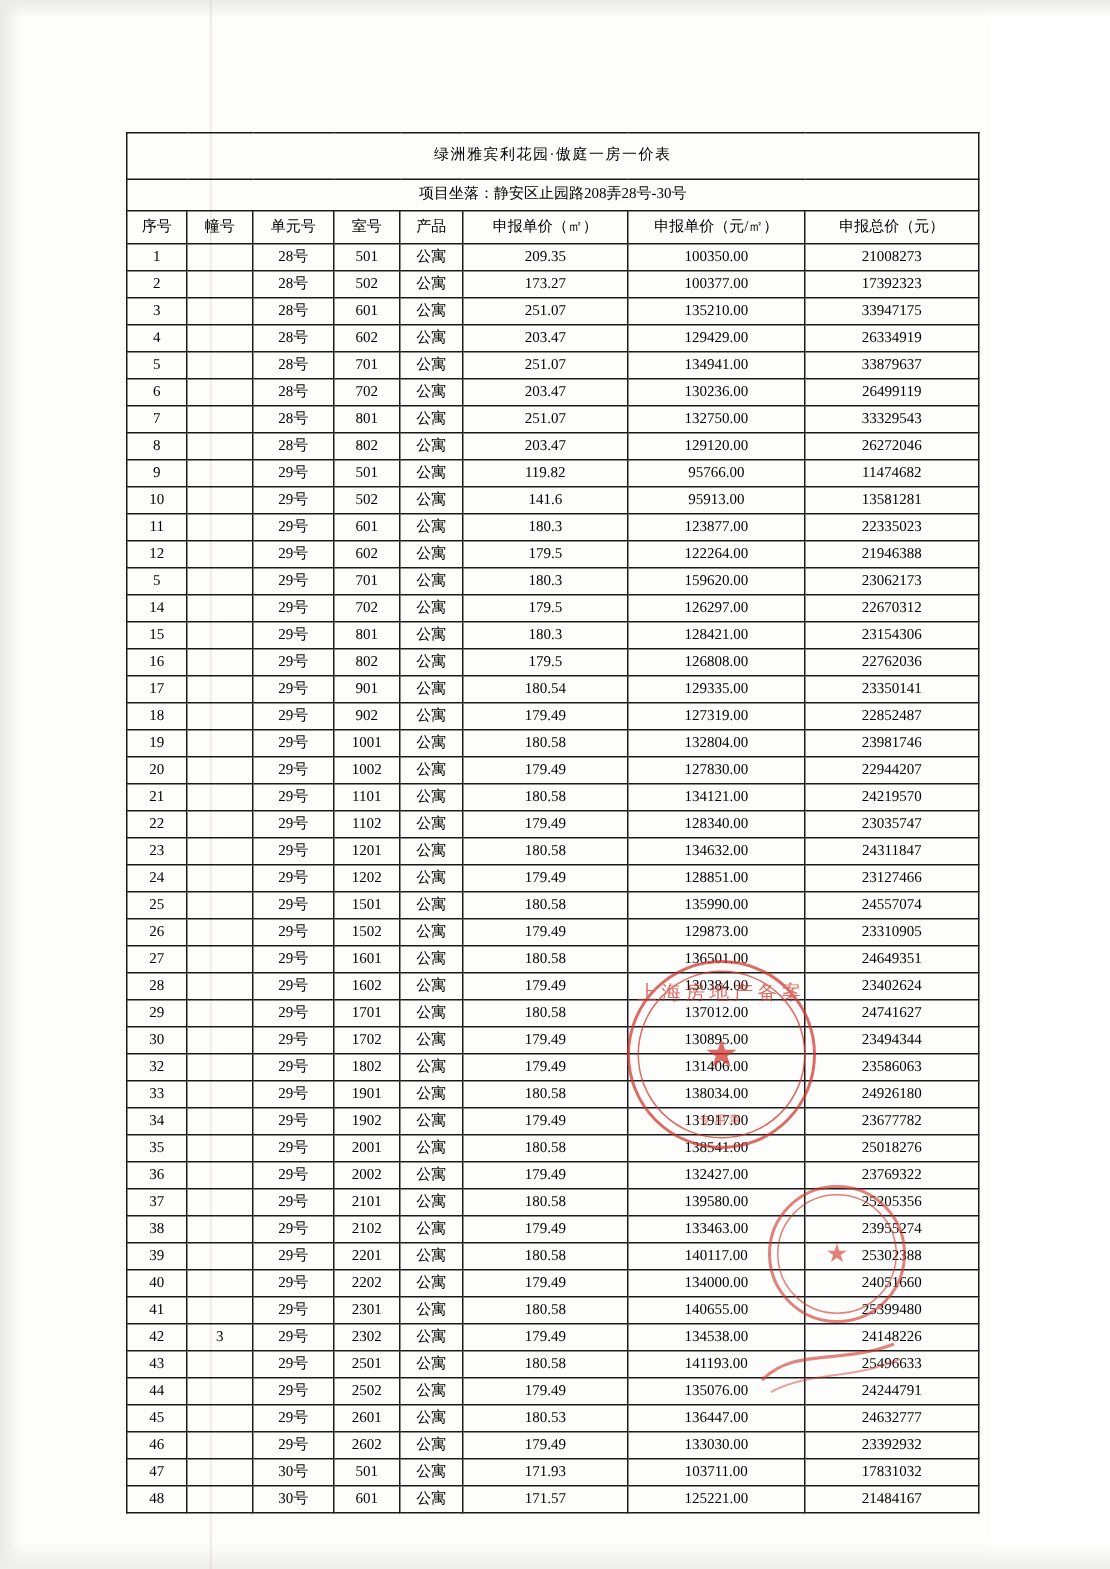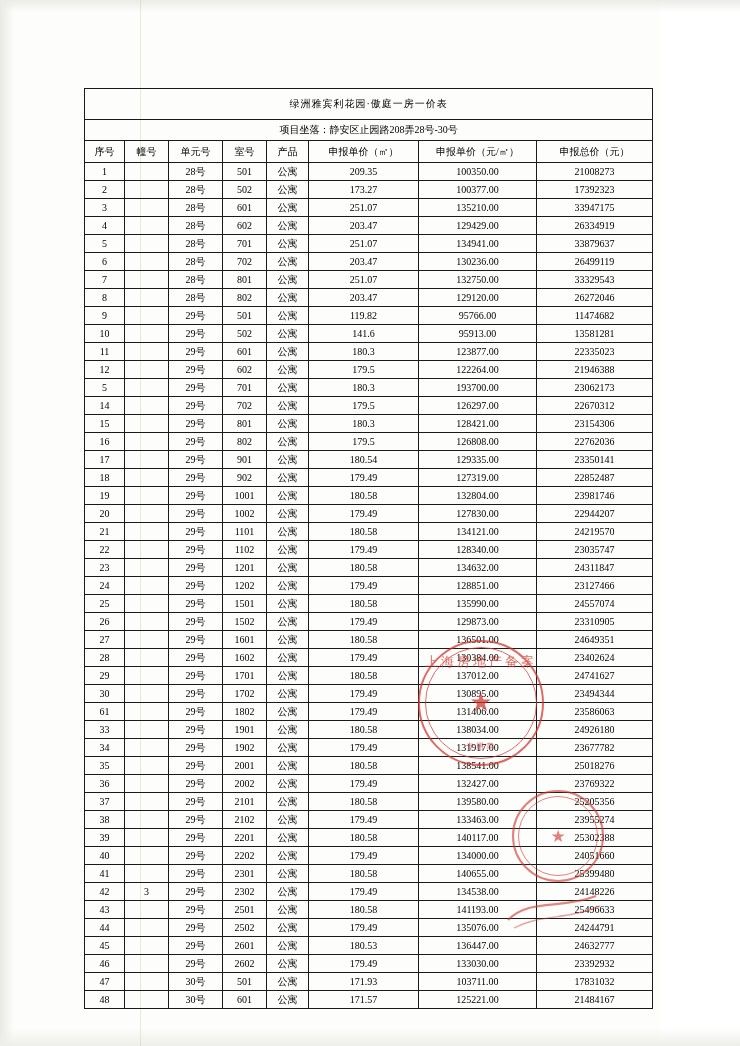--- a/index.html
+++ b/index.html
@@ -351,21 +351,21 @@
             <td class="cell-num">122264.00</td>
             <td class="cell-num">21946388</td>
           </tr>
           <tr>
             <td class="seq-cell">5</td>
             <td class="cell-num"></td>
             <td class="cell-num">29号</td>
             <td class="cell-num">701</td>
             <td class="cell-num">公寓</td>
             <td class="cell-num">180.3</td>
-            <td class="cell-num">193700.00</td>
+            <td class="cell-num">159620.00</td>
             <td class="cell-num">23062173</td>
           </tr>
           <tr>
             <td class="seq-cell">14</td>
             <td class="cell-num"></td>
             <td class="cell-num">29号</td>
             <td class="cell-num">702</td>
             <td class="cell-num">公寓</td>
             <td class="cell-num">179.5</td>
             <td class="cell-num">126297.00</td>
@@ -525,21 +525,21 @@
             <td class="seq-cell">30</td>
             <td class="cell-num"></td>
             <td class="cell-num">29号</td>
             <td class="cell-num">1702</td>
             <td class="cell-num">公寓</td>
             <td class="cell-num">179.49</td>
             <td class="cell-num">130895.00</td>
             <td class="cell-num">23494344</td>
           </tr>
           <tr>
-            <td class="seq-cell">61</td>
+            <td class="seq-cell">32</td>
             <td class="cell-num"></td>
             <td class="cell-num">29号</td>
             <td class="cell-num">1802</td>
             <td class="cell-num">公寓</td>
             <td class="cell-num">179.49</td>
             <td class="cell-num">131406.00</td>
             <td class="cell-num">23586063</td>
           </tr>
           <tr>
             <td class="seq-cell">33</td>

